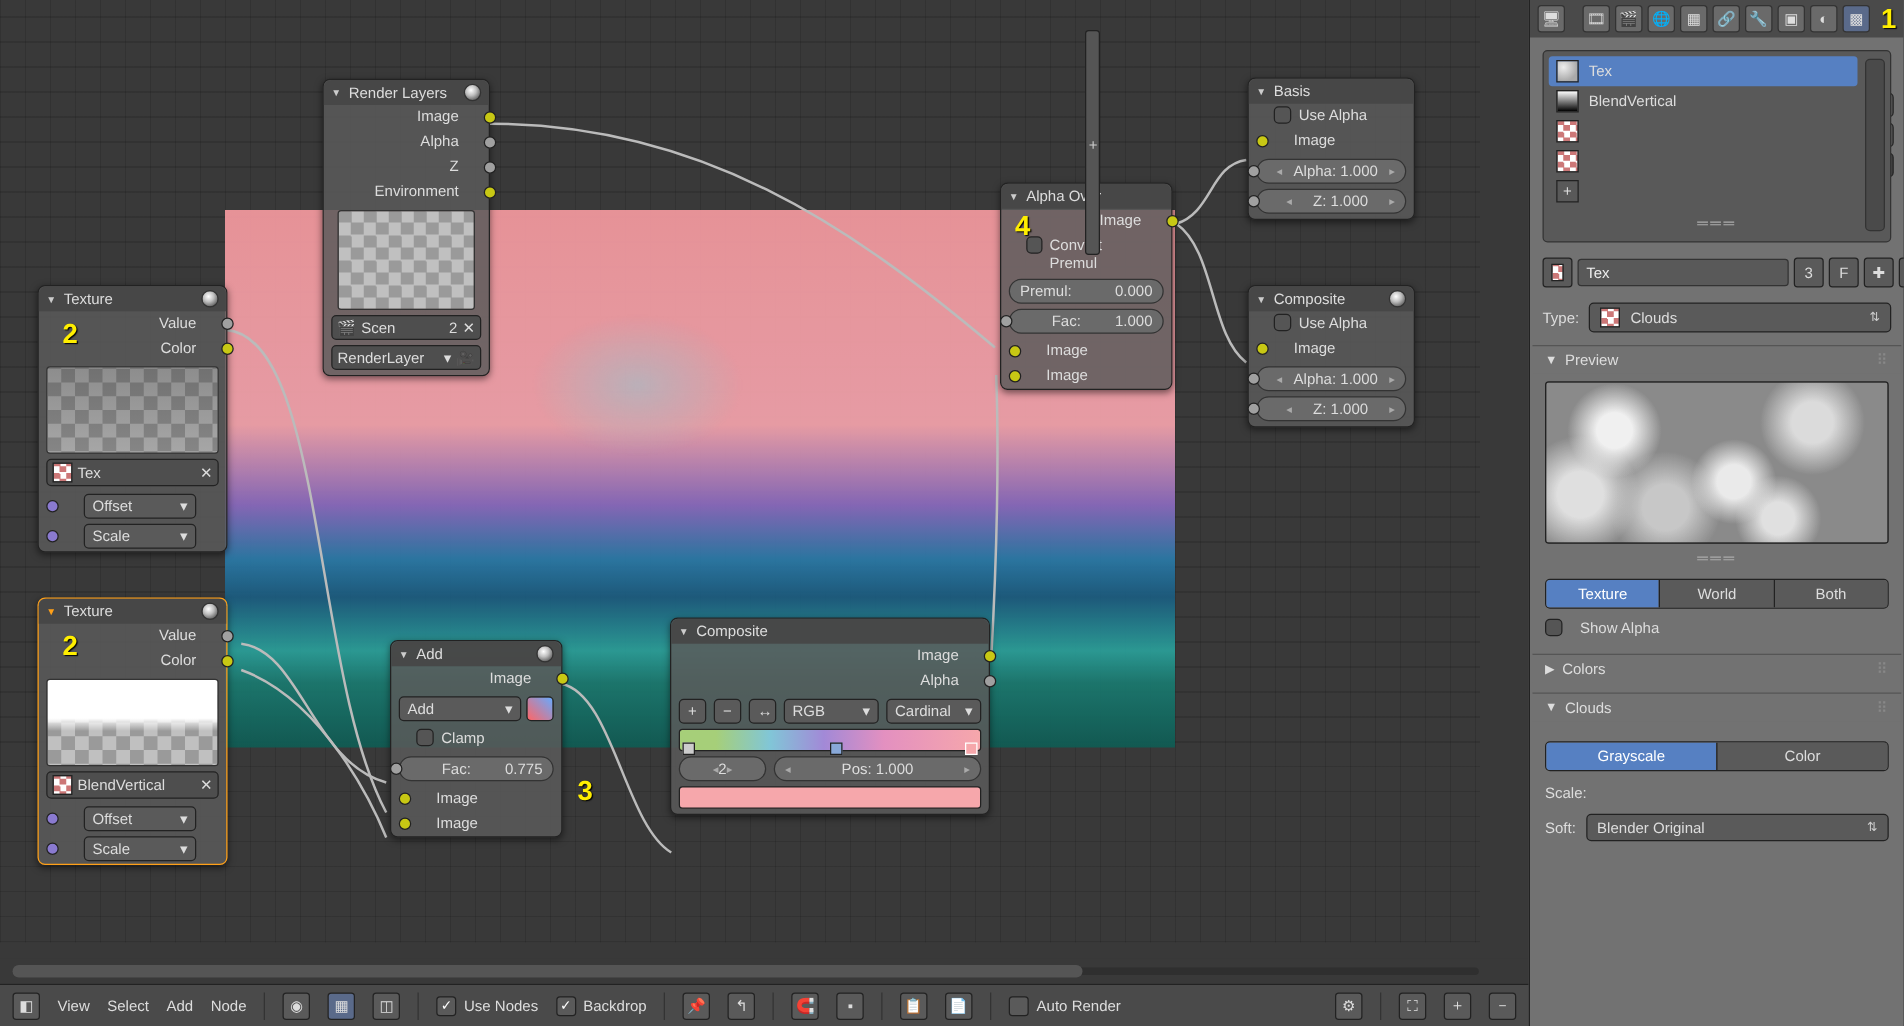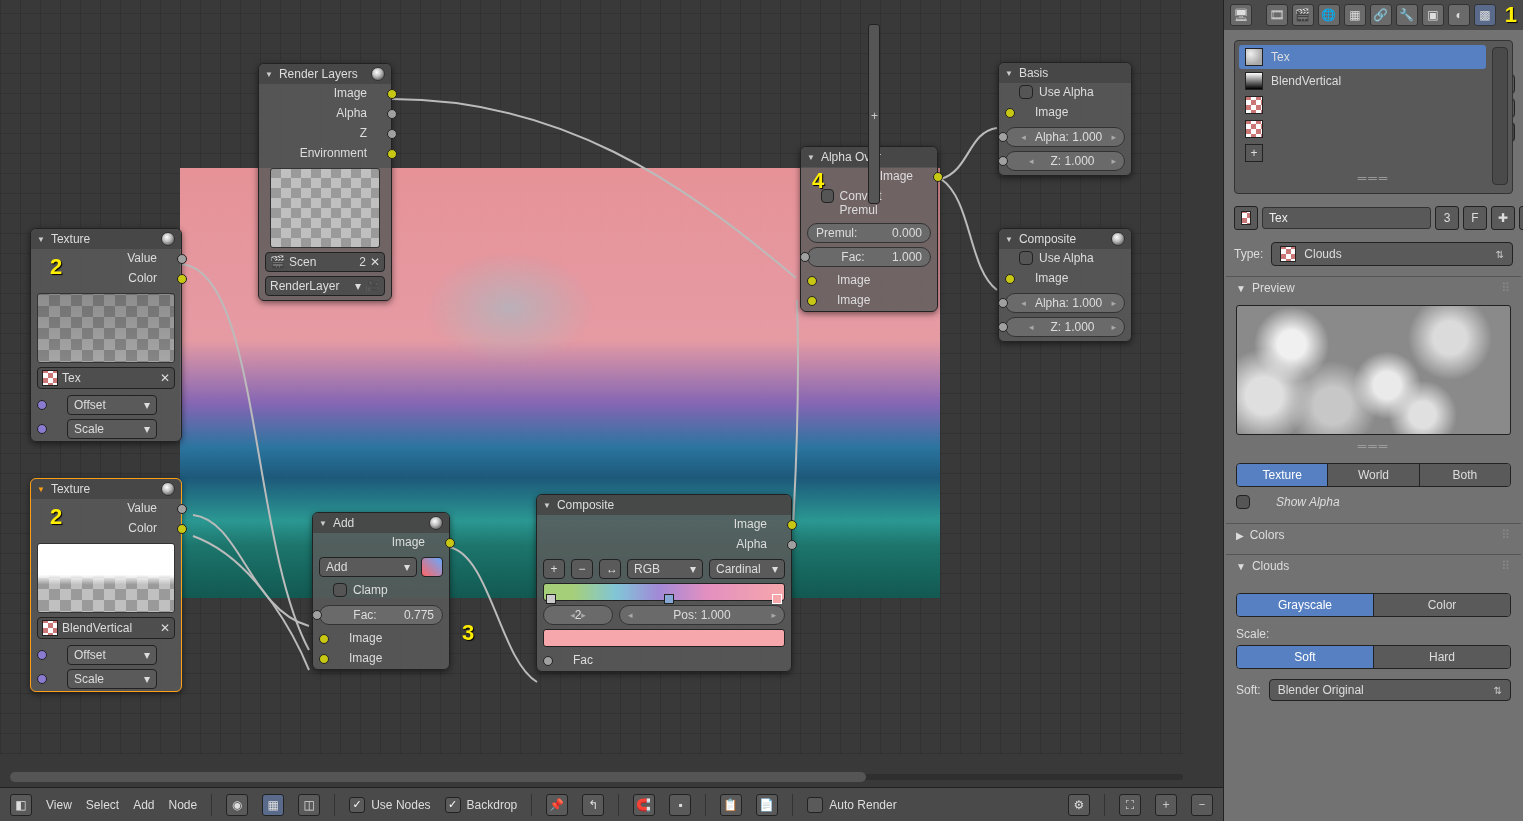--- a/index.html
+++ b/index.html
@@ -79,21 +79,21 @@
                     radial-gradient(circle at 68% 85%, #d0d0d0 0 6%, transparent 16%),
                     radial-gradient(circle at 10% 70%, #cfcfcf 0 7%, transparent 18%);
 }
 .preview-drag { text-align:center; letter-spacing:2px; color:#aaa; margin-top:4px; }
 
 .toggle-row { display:flex; gap:0; margin-top:10px; border:1px solid #222; border-radius:4px; overflow:hidden; }
 .toggle-row > div { flex:1; text-align:center; padding:4px 0; background:#5a5a5a; }
 .toggle-row > div.active { background:#5680c2; color:#fff; }
 .toggle-row > div + div { border-left:1px solid #222; }
 
-.check-row { display:flex; align-items:center; gap:20px; margin-top:8px;font-style:italic; }
+.check-row { display:flex; align-items:center; gap:8px; margin-top:8px; }
 
 .bottom-bar { position:absolute; left:0; right:300px; bottom:0; height:34px; background:#4a4a4a; border-top:1px solid #222; display:flex; align-items:center; gap:14px; padding:0 10px; overflow:hidden; }
 .bb-item { display:flex; align-items:center; gap:6px; color:#ddd; }
 .bb-box { width:22px; height:22px; background:#5a5a5a; border:1px solid #222; border-radius:3px; display:flex; align-items:center; justify-content:center; }
 .bb-box.on { background:#6a6a6a; }
 .bb-check { width:16px; height:16px; border-radius:3px; border:1px solid #222; background:#5a5a5a; display:inline-flex; align-items:center; justify-content:center; font-size:11px; }
 .bb-check.on::after { content:"✓"; color:#fff; }
 .bb-sep { width:1px; height:22px; background:#333; }
 
 .scroll-strip { position:absolute; left:0; right:300px; bottom:34px; height:20px; background:#393939; }
@@ -311,24 +311,20 @@
           <span>2</span>
           <span class="num-arrow">▸</span>
         </div>
       <div class="number-widget" style="margin:0; flex:1;">
           <span class="num-arrow">◂</span>
           <span><span>Pos:</span> <span>1.000</span></span>
           <span class="num-arrow">▸</span>
         </div>
     </div>
     <div class="ramp-swatch"></div>
-    <div class="row left">
-        <span class="sock-in sock-gray"></span>
-        <span>Fac</span>
-      </div>
   </div>
 
   <div class="node" style="left:800px; top:146px; width:138px;">
     <div class="node-header">
       <span class="collapse">▼</span>
       <span class="title">Alpha Over</span>
     </div>
     <div class="row">
         <span>Image</span>
         <span class="sock-out sock-yellow"></span>
@@ -562,24 +558,20 @@
         <span class="disc">▼</span>
         <span>Clouds</span>
         <span class="grip">⠿</span>
       </div>
     <div class="sec-body">
       <div class="toggle-row">
         <div class="active">Grayscale</div>
         <div>Color</div>
       </div>
       <div style="margin-top:10px;">Scale:</div>
-      <div class="toggle-row" style="margin-top:4px;">
-        <div class="active">Soft</div>
-        <div>Hard</div>
-      </div>
       <div class="type-row" style="margin:10px 0 0 0;">
         <span>Soft:</span>
         <div class="type-sel">
           <span>Blender Original</span>
           <span class="arrows">⇅</span>
         </div>
       </div>
     </div>
   </div>
 </div>

